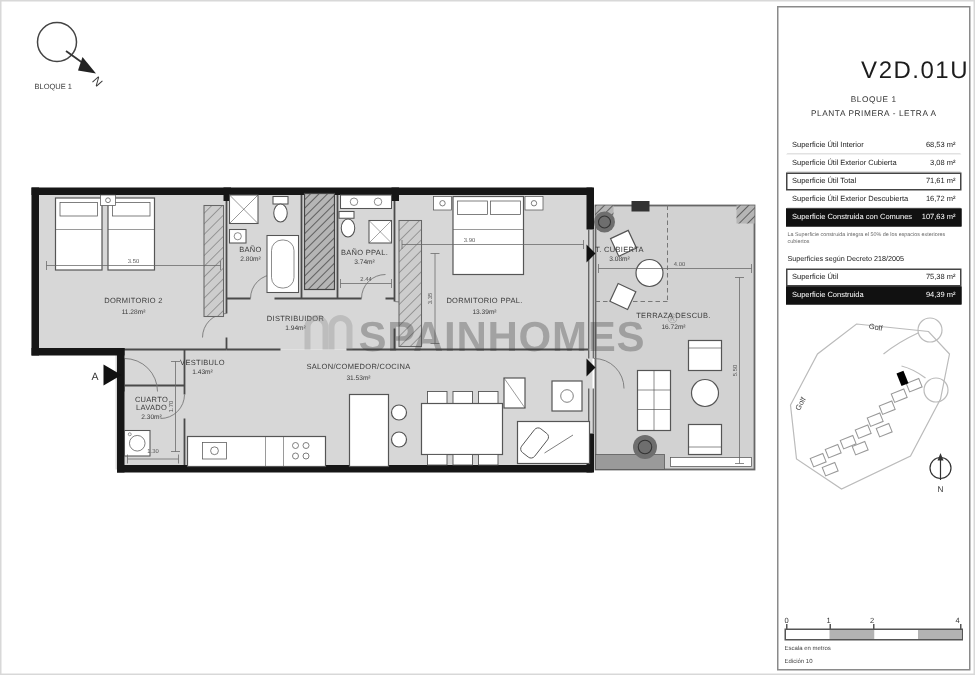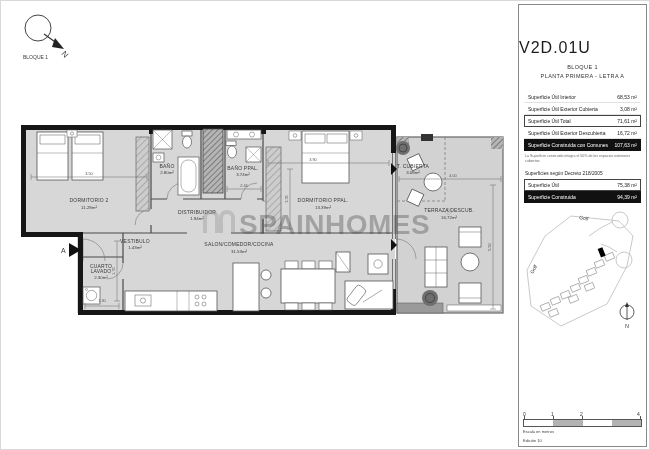--- a/index.html
+++ b/index.html
@@ -5,21 +5,21 @@
   html,body{margin:0;padding:0;background:#fff;}
   .page{position:relative;width:650px;height:450px;background:#fff;overflow:hidden;
         font-family:"Liberation Sans",sans-serif;border:1px solid #d8d8d8;box-sizing:border-box;}
   svg text{font-family:"Liberation Sans",sans-serif;fill:#3a3a3a;}
   .room-name{font-size:5px;letter-spacing:.2px;}
   .room-area{font-size:4.4px;}
   .dim-txt{font-size:3.9px;fill:#555;}
   
   .panel{position:absolute;left:517px;top:3px;width:129px;height:443px;
          border:1px solid #8a8a8a;background:#fff;box-sizing:border-box;}
-  .unit-code{margin-top:34px;text-align:left;font-size:16px;letter-spacing:1px;color:#1c1c1c;}
+  .unit-code{margin-top:34px;text-align:right;font-size:16px;letter-spacing:1px;color:#1c1c1c;}
   .block-line{margin-top:7px;text-align:center;font-size:5.5px;color:#333;letter-spacing:.4px;}
   .floor-line{margin-top:3px;text-align:center;font-size:5.5px;color:#333;letter-spacing:.4px;}
   .surf-table{margin:12px 5px 0 5px;}
   .srow{display:flex;justify-content:space-between;align-items:center;
         font-size:5px;color:#222;padding:2px 3px;border:1px solid transparent;
         border-bottom:1px solid #e2e2e2;}
   .srow .v{white-space:nowrap;}
   .srow.boxed{border:1px solid #444;}
   .srow.inverted{background:#111;color:#fff;border:1px solid #111;}
   .footnote{margin:3px 6px 0 6px;font-size:3.6px;color:#666;line-height:1.3;}

